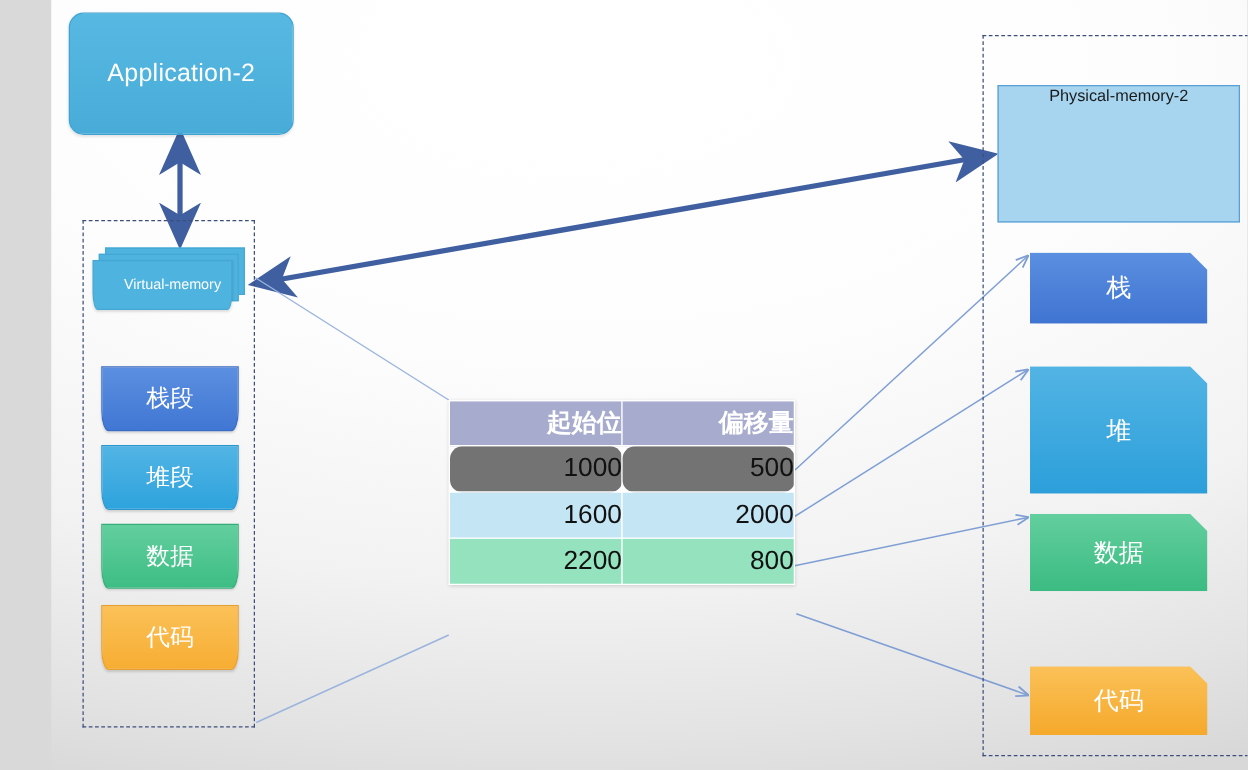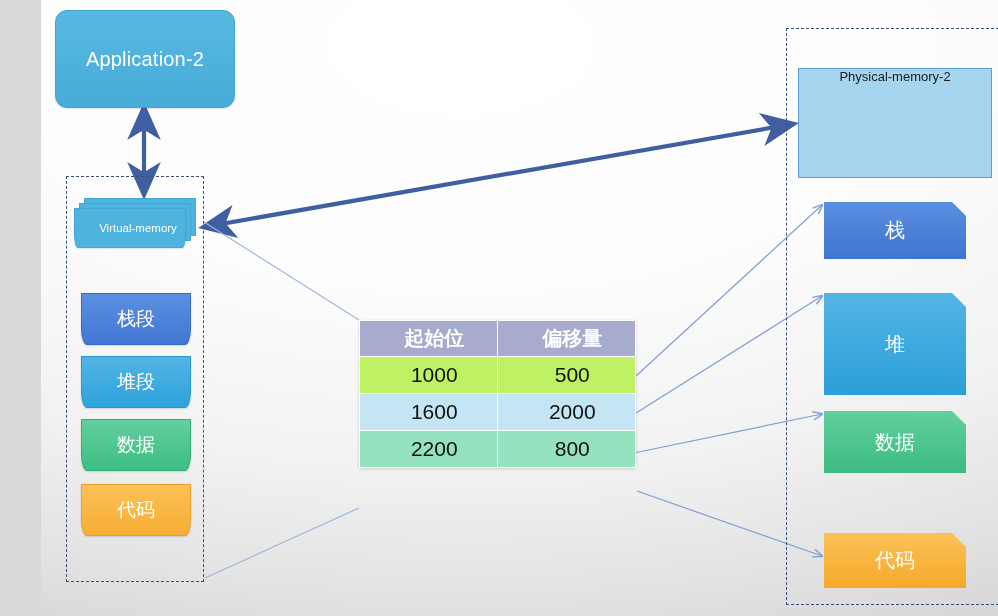--- a/index.html
+++ b/index.html
@@ -114,36 +114,36 @@
     left: 318px; top: 320px;
     width: 277px;
     border-collapse: collapse;
     box-shadow: 0 1px 3px rgba(0,0,0,0.16);
     background: #fff;
   }
   #table td, #table th {
     border: 1.5px solid #ffffff;
     padding: 0 0 0 11px;
     height: 37px;
-    text-align: center;
+    text-align: right;
     font-size: 21px;
     color: #111111;
     font-weight: normal;
     box-sizing: border-box;
   }
   #table th {
     color: #ffffff;
     font-size: 20px;
     font-weight: bold;
     background: #a7acce;
     height: 36px;
   }
   #table td:first-child, #table th:first-child { width: 139px; }
   #table td:last-child,  #table th:last-child  { width: 138px; }
-  .r1 td { background: #bef264; }
+  .r1 td { background: #737373; border-radius: 10px; }
   .r2 td { background: #c4e5f4; }
   .r3 td { background: #95e2bf; }
   .r4 td { background: #fb9800; }
 
   
   #phys-box {
     position: absolute;
     left: 757px; top: 68px;
     width: 194px; height: 110px;
     background: #a7d5ef;

